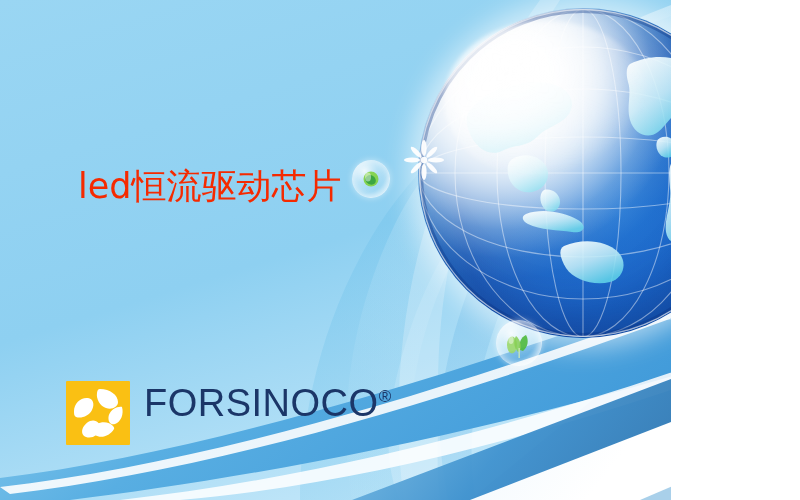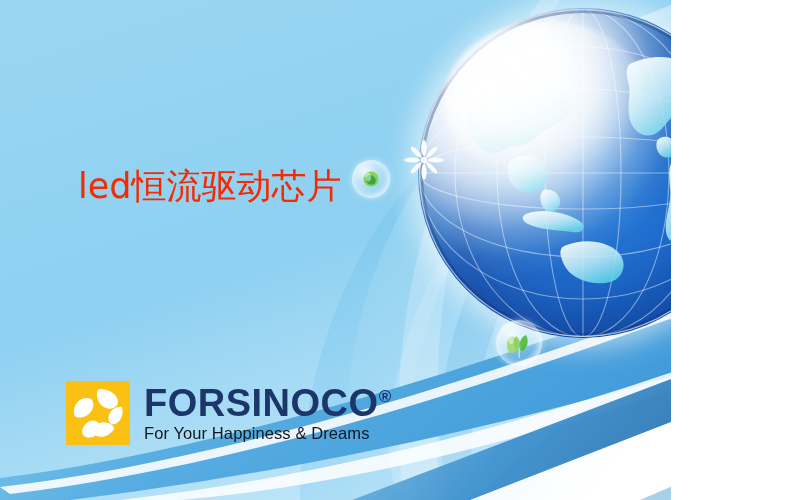--- a/index.html
+++ b/index.html
@@ -68,21 +68,21 @@
 
   
   .logo{position:absolute;left:66px;top:381px;display:flex;align-items:flex-start;}
   .logo-mark{
     width:64px;height:64px;background:#fac013;flex:0 0 auto;
     position:relative;border-radius:1px;
   }
   .logo-mark svg{position:absolute;left:0;top:0;}
   .logo-text{margin-left:14px;padding-top:2px;}
   .brand{
-    color:#1b3668;font-weight:bold;font-size:38px;line-height:40px;
+    color:#1b3668;font-weight:normal;font-size:38px;line-height:40px;
     letter-spacing:0.5px;
     font-family:"Liberation Sans","DejaVu Sans",sans-serif;
     white-space:nowrap;
   }
   .brand .reg{font-size:17px;vertical-align:super;line-height:1;}
   .tagline{
     color:#101820;font-size:16.5px;line-height:19px;margin-top:1px;
     letter-spacing:0.1px;
     font-family:"Liberation Sans","DejaVu Sans",sans-serif;
     white-space:nowrap;
@@ -314,17 +314,16 @@
           <path d="M34,8 C44,8 52,14 52,21 C52,26 46,29 40,27 C34,25 30,18 31,12 C31.4,9.5 32,8 34,8 Z"></path>
           <path d="M56,26 C58,33 55,41 49,43 C45,44.5 42,41 42.5,36 C43,31 48,26.5 53,26 C54.6,25.8 55.6,25.8 56,26 Z"></path>
           <path d="M8,30 C8,22 15,16 22,17 C27,17.7 29,23 26,29 C23,35 15,38 10,36 C8,35 8,33 8,30 Z"></path>
           <path d="M48,48 C44,55 35,58 29,54 C25,51.4 26,46 31,43 C36,40 44,41 47,45 C48.2,46.5 48.4,47.4 48,48 Z"></path>
           <path d="M24,40 C30,38 35,42 34,48 C33,54 26,58 20,56 C15.5,54.5 15,49 18,45 C20,42.3 22,40.6 24,40 Z"></path>
         </g>
       </svg>
     </div>
     <div class="logo-text">
       <div class="brand"><span>FORSINOCO</span><span class="reg">®</span></div>
-      <div class="tagline">For Your Happiness &amp; Dreams</div>
     </div>
   </div>
 
 </div>
 
 </body></html>

